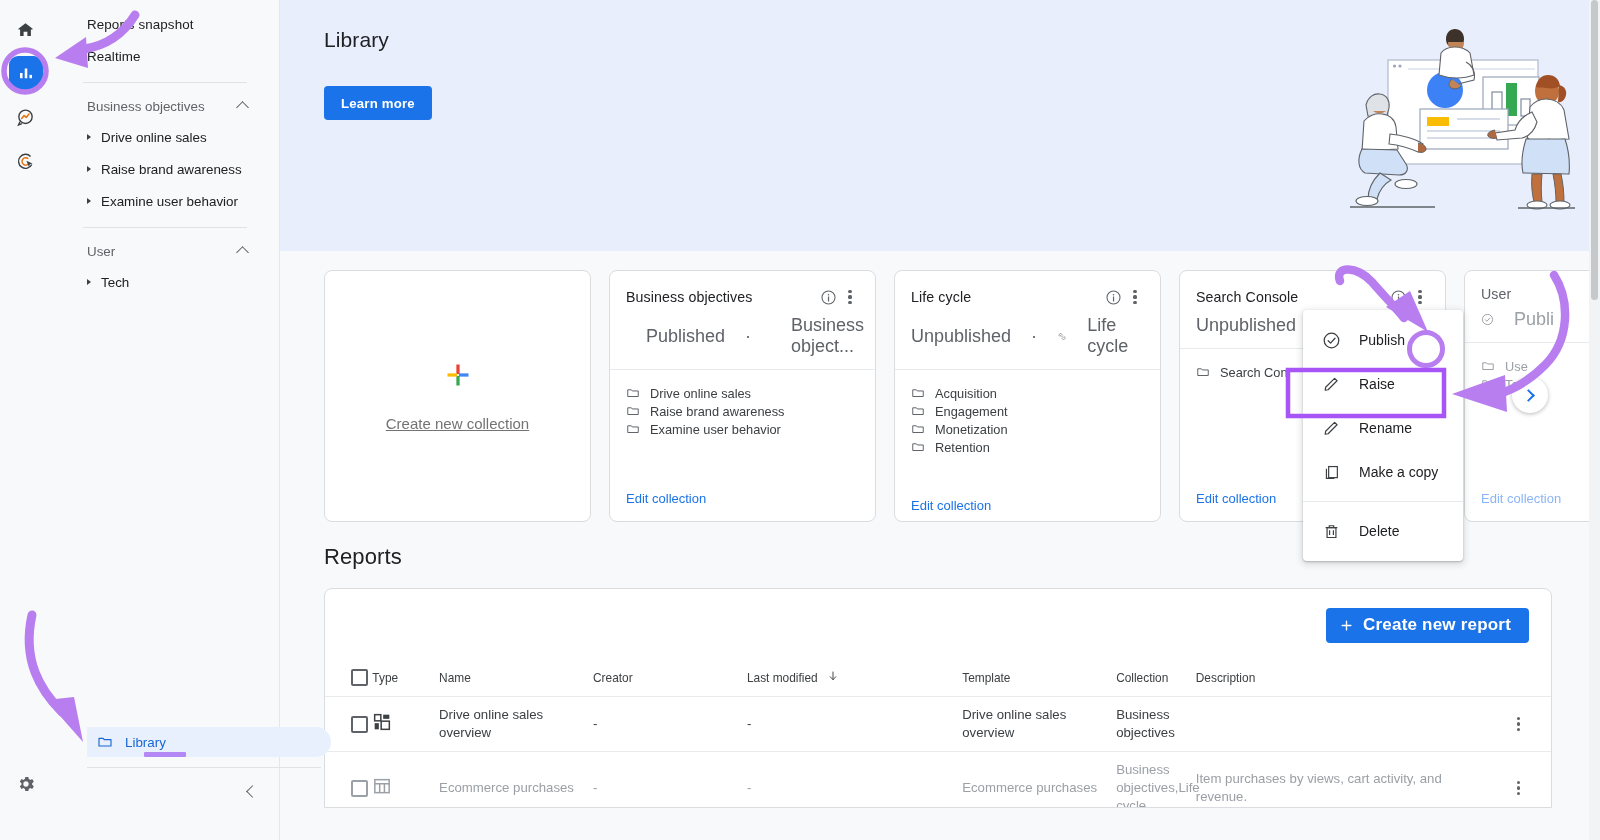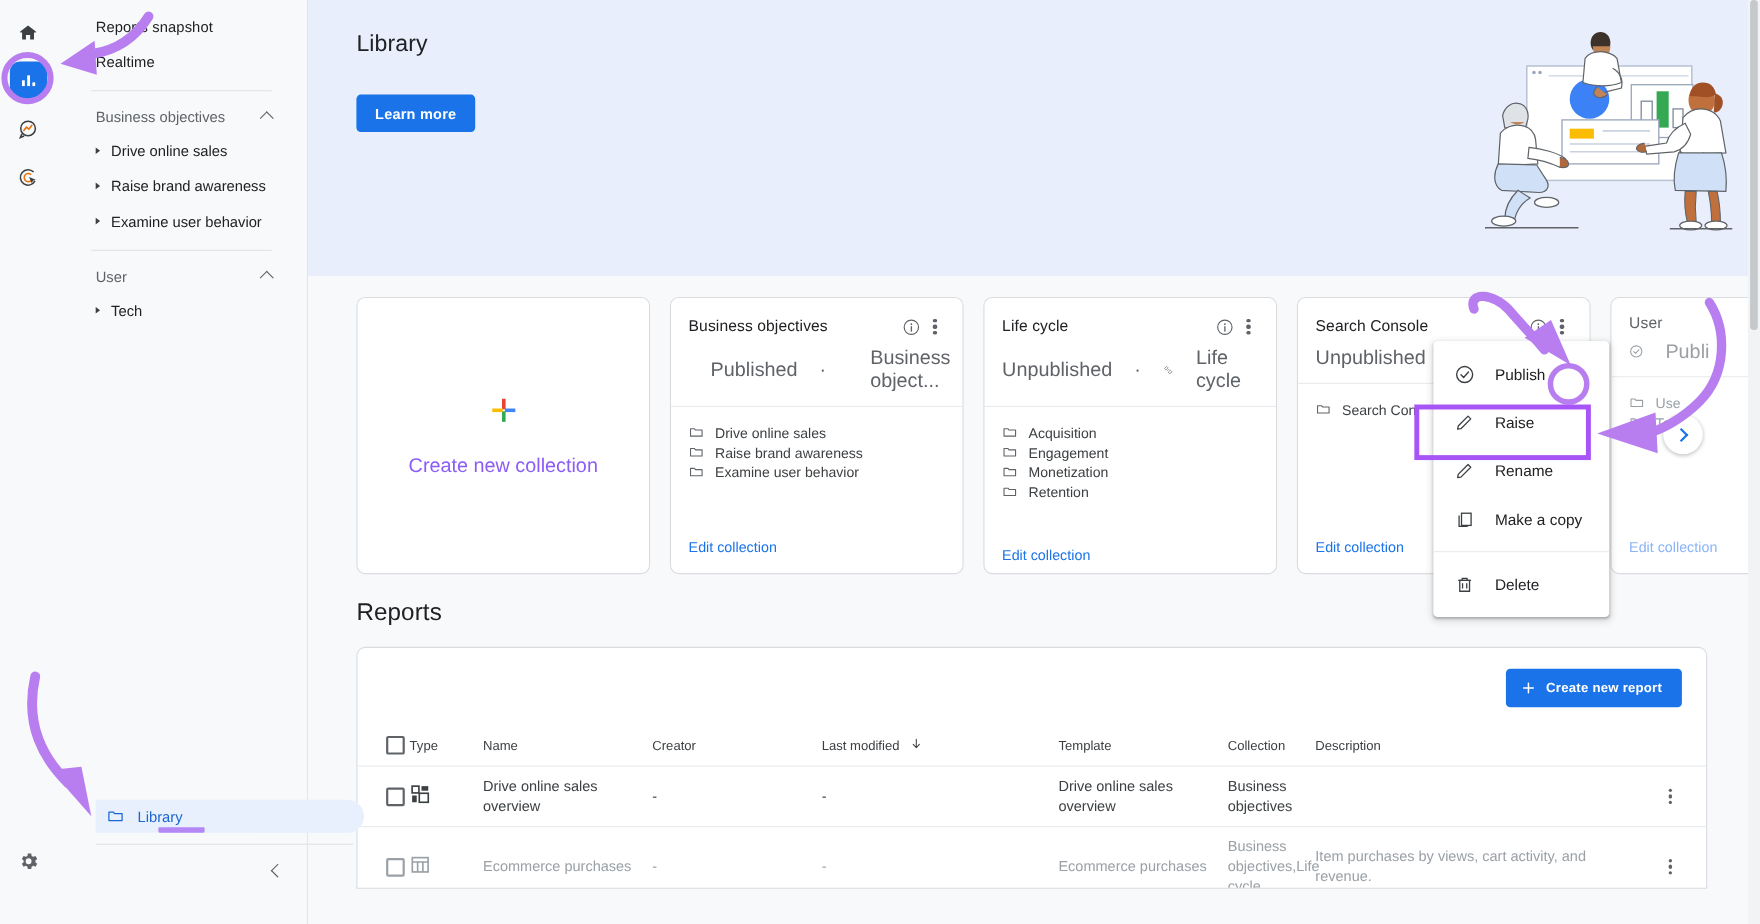--- a/index.html
+++ b/index.html
@@ -101,21 +101,21 @@
   
   .cards { display: flex; gap: 18px; margin-top: 19px; position: relative; }
   .card {
     width: 267px; height: 252px; background: #fff;
     border: 1px solid #dadce0; border-radius: 8px;
     display: flex; flex-direction: column; flex: 0 0 267px; position: relative;
   }
   .card-new {
     align-items: center; justify-content: center; gap: 26px; background: #fff;
   }
-  .card-new-label { font-size: 18px; color: #8b5cf6; }
+  .card-new-label { font-size: 15px; color: #737373; text-decoration: underline; }
   .card-hd { padding: 15px 14px 12px 16px; border-bottom: 1px solid #e8eaed; }
   .card-hd-top { display: flex; align-items: center; }
   .card-title { font-size: 14.2px; color: #202124; flex: 1; letter-spacing: .1px; }
   .card-meta {
     display: flex; align-items: center; gap: 20px; margin-top: 7px;
     font-size: 18px; color: #5f6368;
   }
   .card-body { flex: 1; padding: 14px 16px 0 16px; }
   .card-li {
     display: flex; align-items: center; gap: 10px;
@@ -153,21 +153,21 @@
   
   .reports-title { font-size: 22px; color: #202124; padding-top: 22px; letter-spacing: .1px; }
   .table-card {
     margin-top: 18px; margin-right: 48px; background: #fff;
     border: 1px solid #dadce0; border-top-left-radius: 8px; border-top-right-radius: 8px;
     height: 220px; overflow: hidden;
   }
   .table-tools { height: 72px; display: flex; align-items: center; justify-content: flex-end; padding: 0 22px 0 0; gap: 22px; }
   .create-btn {
     height: 35px; padding: 0 18px 0 13px; background: #1a73e8; color: #fff; border: none;
-    border-radius: 4px; font-size: 12px; font-weight: 600; display: inline-flex; align-items: center; gap: 9px;
+    border-radius: 4px; font-size: 17px; font-weight: 600; display: inline-flex; align-items: center; gap: 9px;
     font-family: "Liberation Sans", sans-serif; cursor: pointer; letter-spacing: .2px;
   }
   .search-box {
     height: 35px; width: 249px; border: 1px solid #dadce0; border-radius: 4px;
     display: flex; align-items: center; gap: 13px; padding: 0 14px;
   }
   .search-box input {
     border: none; outline: none; font-size: 13.4px; color: #202124; flex: 1;
     font-family: "Liberation Sans", sans-serif; background: transparent;
   }

